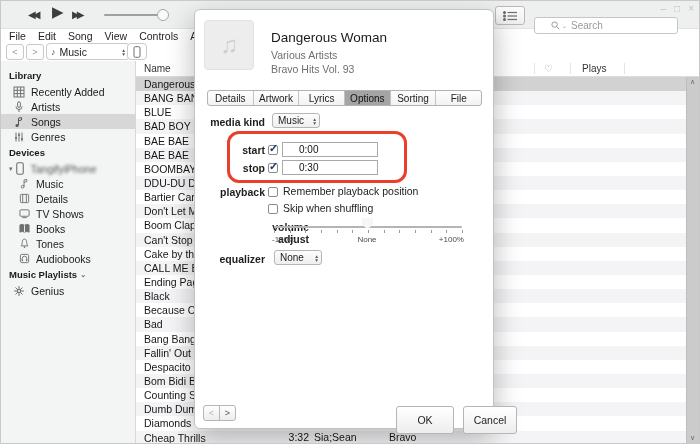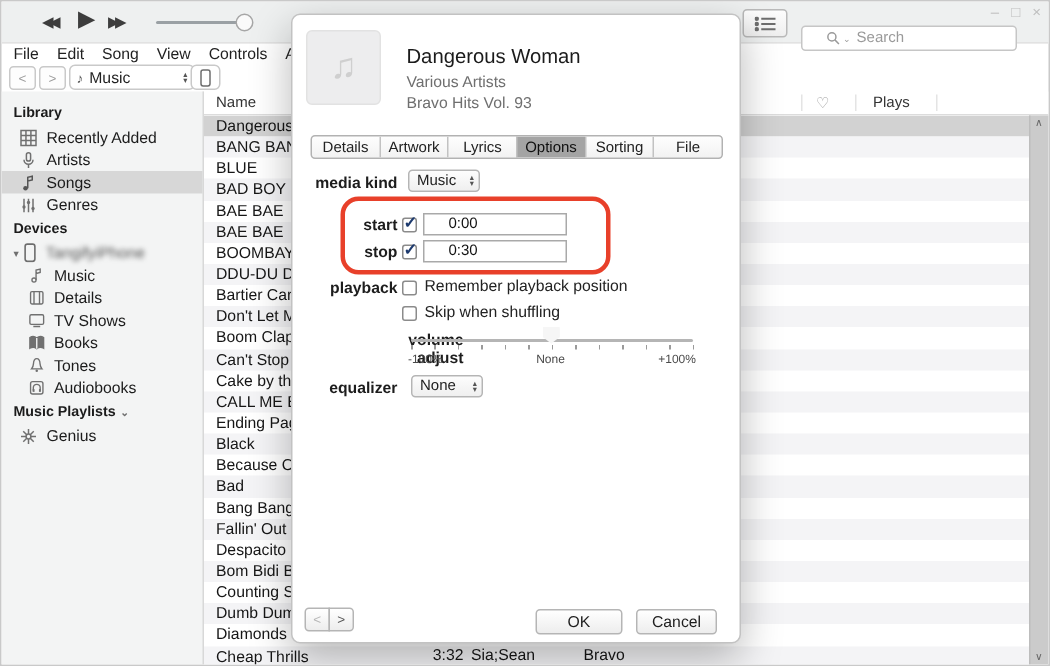--- a/index.html
+++ b/index.html
@@ -84,22 +84,22 @@
   .vthumb{position:absolute;left:167px;top:208px;width:11px;height:11px;background:#f6f6f6;
           clip-path:polygon(50% 100%,0 62%,0 0,100% 0,100% 62%);filter:drop-shadow(0 0 1px #8d8d8d);}
   .vticks{position:absolute;left:79px;top:220px;width:189px;height:3px;
           background:repeating-linear-gradient(90deg,#9a9a9a 0 1px,transparent 1px 15.66px);}
   .vlabels{position:absolute;left:77px;top:225px;width:192px;display:flex;justify-content:space-between;font-size:8px;color:#4a4a4a;}
   .pgbtns{position:absolute;left:8px;top:395px;display:flex;}
   .pgbtn{width:17px;height:16px;border:1px solid #b5b5b5;background:linear-gradient(#fff,#ededed);font-size:9px;
          display:flex;align-items:center;justify-content:center;box-sizing:border-box;}
   .pgbtn.prev{border-radius:3px 0 0 3px;color:#b5b5b5;}
   .pgbtn.next{border-radius:0 3px 3px 0;margin-left:-1px;color:#555;}
-  .dbtn{position:absolute;top:396px;height:17px;border:1px solid #b5b5b5;border-radius:3px;background:linear-gradient(#fff,#ededed);
-        font-size:10.5px;color:#1d1d1d;display:flex;align-items:center;justify-content:center;box-sizing:border-box;}
+  .dbtn{position:absolute;top:396px;height:28px;border:1px solid #b5b5b5;border-radius:3px;background:linear-gradient(#fff,#ededed);
+        font-size:10.5px;color:#1d1d1d;display:flex;align-items:center;justify-content:center;box-sizing:border-box;margin-left:39px;}
   .okbtn{left:162px;width:58px;}
   .cancelbtn{left:229px;width:54px;}
   svg{display:block;}
 </style>
 </head>
 <body>
 
 <div class="toolbar">
   <span class="rewind">◀◀</span>
   <span class="play">▶</span>

